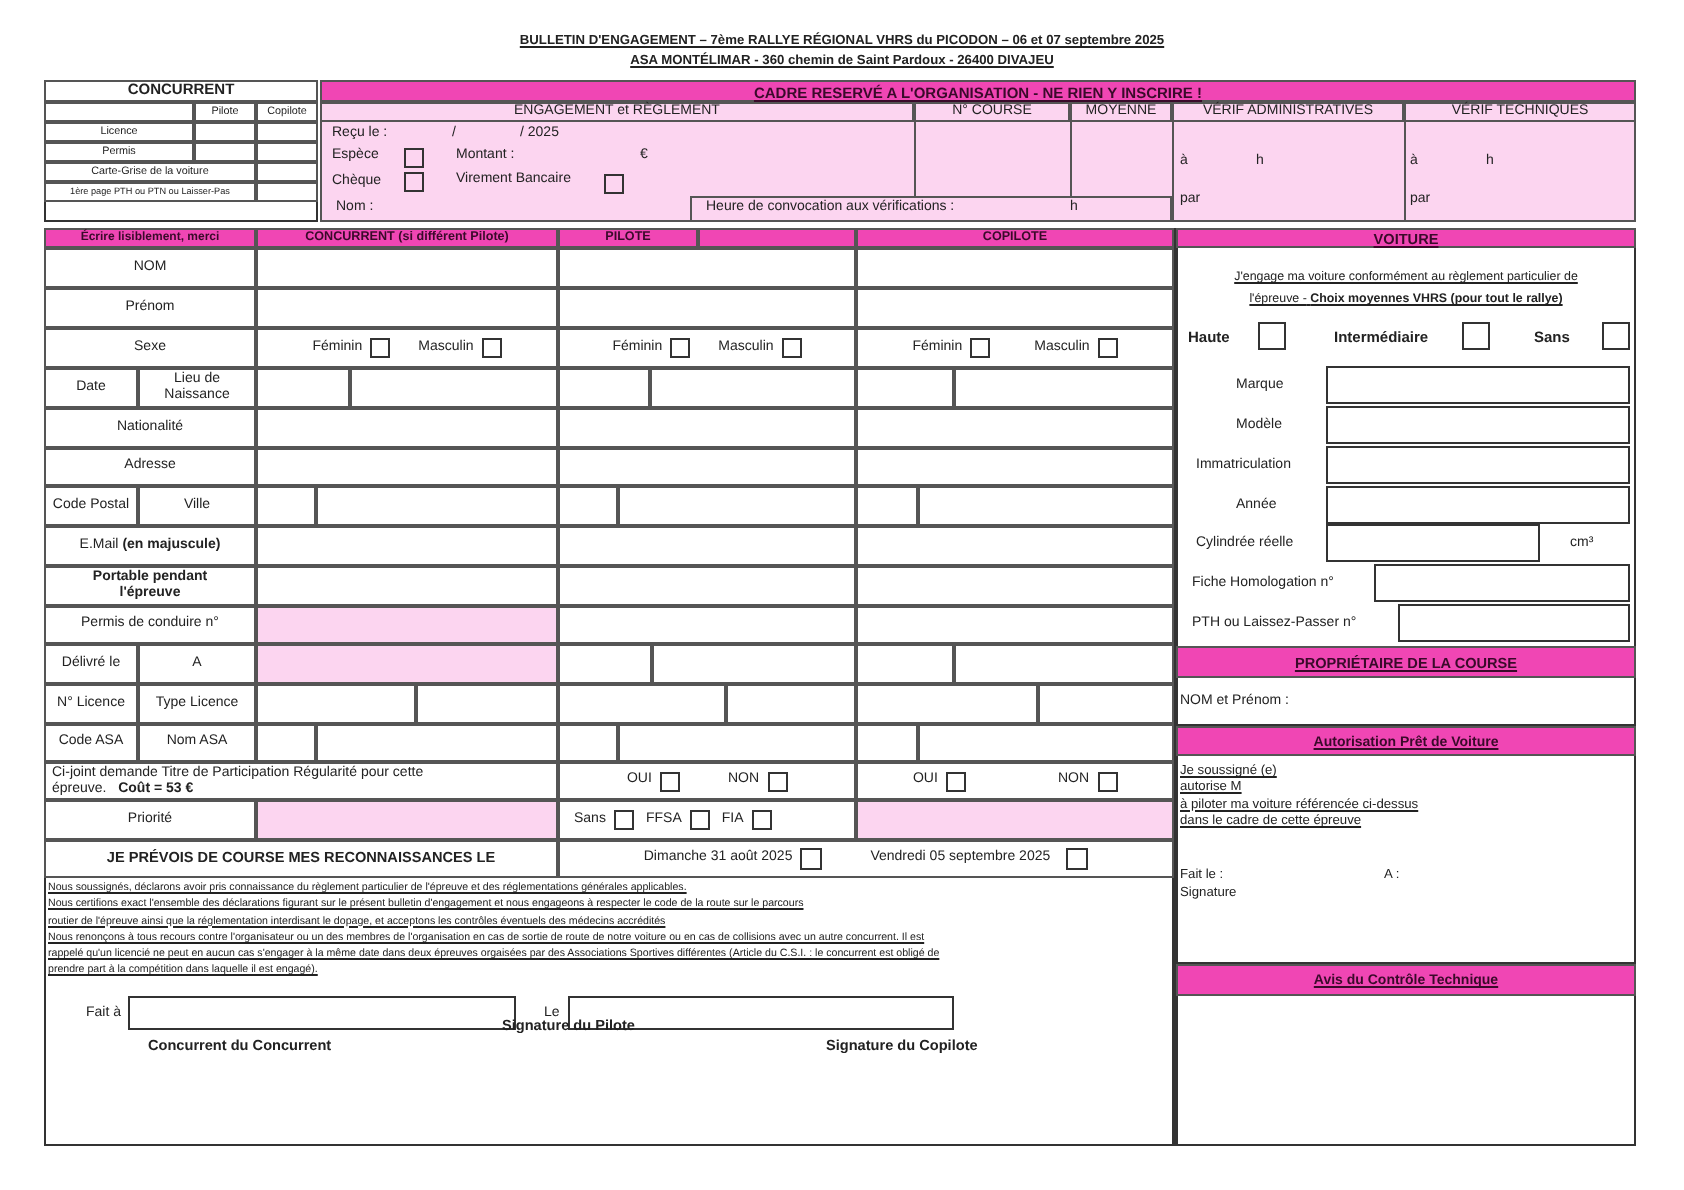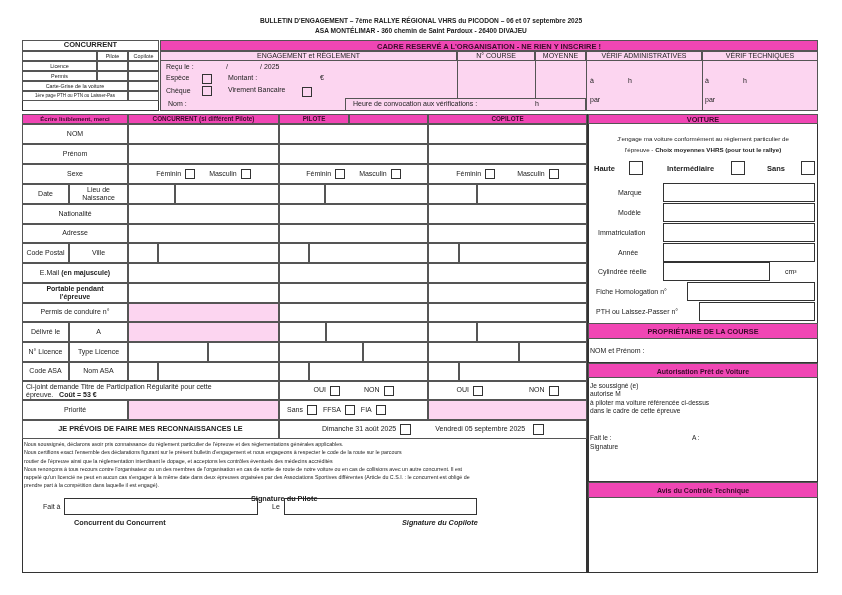--- a/index.html
+++ b/index.html
@@ -1,18 +1,18 @@
 <!DOCTYPE html>
 <html><head>
 <meta charset="utf-8">
 <style>
   * { box-sizing: border-box; margin: 0; padding: 0; }
   body { width: 842px; height: 595px; background: #ffffff; position: relative; overflow: hidden;
          font-family: "Liberation Sans", sans-serif; color: #222; font-size: 7px; }
-  .abs { position: absolute; }
+  .abs { position: absolute; text-decoration: underline; }
   .title { left: 0; width: 842px; text-align: center; font-weight: bold; font-size: 6.6px; color: #222; }
   .b { border: 1px solid #333; }
   .hdr-pink { background: #f046b4; color: #3a0a2a; font-weight: bold; text-align: center; }
   .light-pink { background: #fcd5f0; }
   .cell { position: absolute; border: 1px solid #555; display: flex; align-items: center; justify-content: center; text-align: center; line-height: 1.15; }
   .cellL { justify-content: flex-start; padding-left: 3px; text-align: left; }
   .chk { display: inline-block; width: 10px; height: 10px; border: 1px solid #333; background: #fff; vertical-align: middle; margin-left: 4px; }
   .chk.pk { background: #fcd5f0; }
   .chkL { width: 14px; height: 14px; }
   .txt { position: absolute; white-space: nowrap; }
@@ -220,21 +220,21 @@
 <div class="cell cellL" style="left:279px;top:400px;width:149px;height:20px;padding-left:7px;">
   <span>Sans</span>
     <span class="chk"></span>
   <span style="margin-left:6px;">FFSA</span>
     <span class="chk"></span>
   <span style="margin-left:6px;">FIA</span>
     <span class="chk"></span>
 </div>
 <div class="cell light-pink" style="left:428px;top:400px;width:159px;height:20px;"></div>
 
-<div class="cell bold" style="left:22px;top:420px;width:257px;height:19px;font-size:7.3px;">JE PRÉVOIS DE FAIRE MES RECONNAISSANCES LE</div>
+<div class="cell bold" style="left:22px;top:420px;width:257px;height:19px;font-size:7.3px;">JE PRÉVOIS DE COURSE MES RECONNAISSANCES LE</div>
 <div class="cell" style="left:279px;top:420px;width:308px;height:19px;">
   <span>Dimanche 31 août 2025</span>
     <span class="chk" style="width:11px;height:11px;"></span>
   <span style="margin-left:24px;">Vendredi 05 septembre 2025</span>
     <span class="chk" style="width:11px;height:11px;margin-left:8px;"></span>
 </div>
 
 <div class="abs legal" style="left:24px;top:440px;width:560px;">
   <div>Nous soussignés, déclarons avoir pris connaissance du règlement particulier de l'épreuve et des réglementations générales applicables.</div>
   <div>Nous certifions exact l'ensemble des déclarations figurant sur le présent bulletin d'engagement et nous engageons à respecter le code de la route sur le parcours</div>
@@ -242,22 +242,22 @@
   <div>Nous renonçons à tous recours contre l'organisateur ou un des membres de l'organisation en cas de sortie de route de notre voiture ou en cas de collisions avec un autre concurrent. Il est</div>
   <div>rappelé qu'un licencié ne peut en aucun cas s'engager à la même date dans deux épreuves orgaisées par des Associations Sportives différentes (Article du C.S.I. : le concurrent est obligé de</div>
   <div>prendre part à la compétition dans laquelle il est engagé).</div>
 </div>
 
 <span class="txt" style="left:43px;top:503px;font-size:7px;">Fait à</span>
 <div class="box" style="left:64px;top:498px;width:194px;height:17px;"></div>
 <span class="txt" style="left:272px;top:503px;font-size:7px;">Le</span>
 <div class="box" style="left:284px;top:498px;width:193px;height:17px;"></div>
 <span class="txt bold" style="left:74px;top:518px;font-size:7.3px;">Concurrent du Concurrent</span>
-<span class="txt bold" style="left:251px;top:494px;font-size:7.3px;">Signature du Pilote</span>
-<span class="txt bold" style="left:402px;top:518px;font-size:7.3px;font-style:italic;">Signature du Copilote</span>
+<span class="txt bold" style="left:251px;top:508px;font-size:7.3px;">Signature du Pilote</span>
+<span class="txt bold" style="left:413px;top:518px;font-size:7.3px;">Signature du Copilote</span>
 <div class="abs" style="left:60px;top:528px;width:480px;height:42px;"></div>
 
 <div class="abs" style="left:587px;top:114px;width:231px;height:459px;border:1px solid #333;border-left:2px solid #333;"></div>
 <div class="abs hdr-pink" style="left:588px;top:114px;width:230px;height:10px;font-size:7.3px;line-height:10px;border:1px solid #555;">VOITURE</div>
 
 <div class="abs" style="left:590px;top:133px;width:226px;text-align:center;font-size:6.2px;line-height:11px;">
   <div>J'engage ma voiture conformément au règlement particulier de</div>
   <div><span>l'épreuve -</span> <b>Choix moyennes VHRS (pour tout le rallye)</b></div>
 </div>
 

